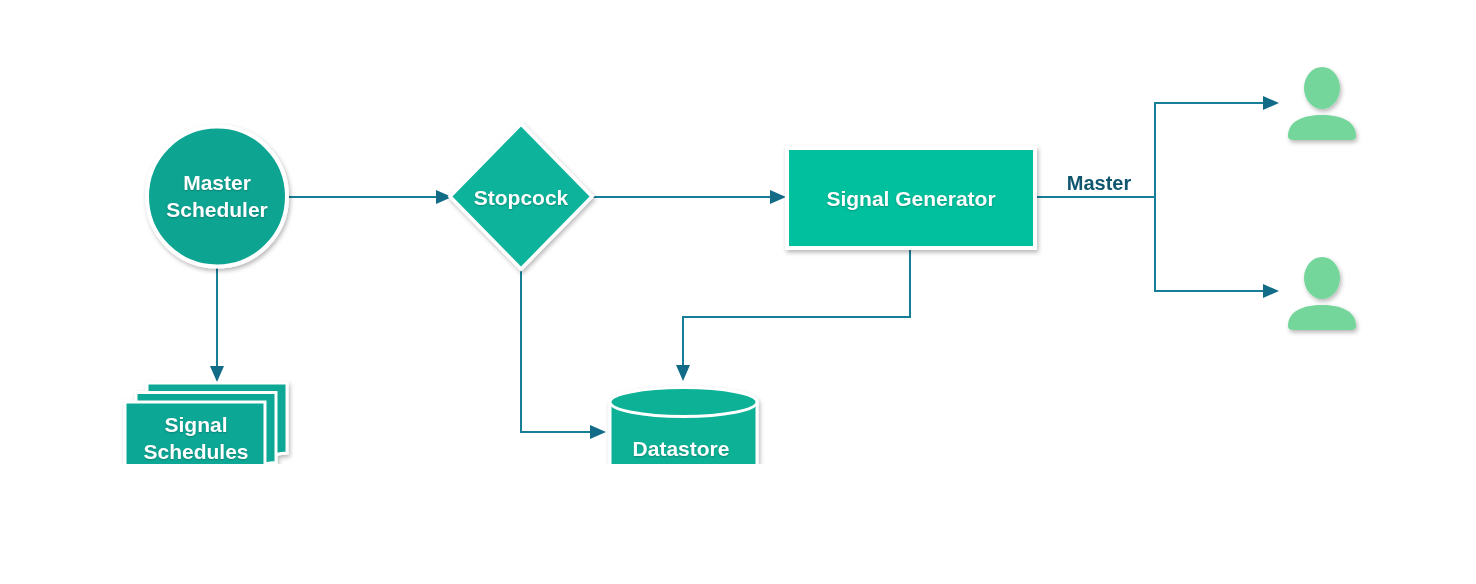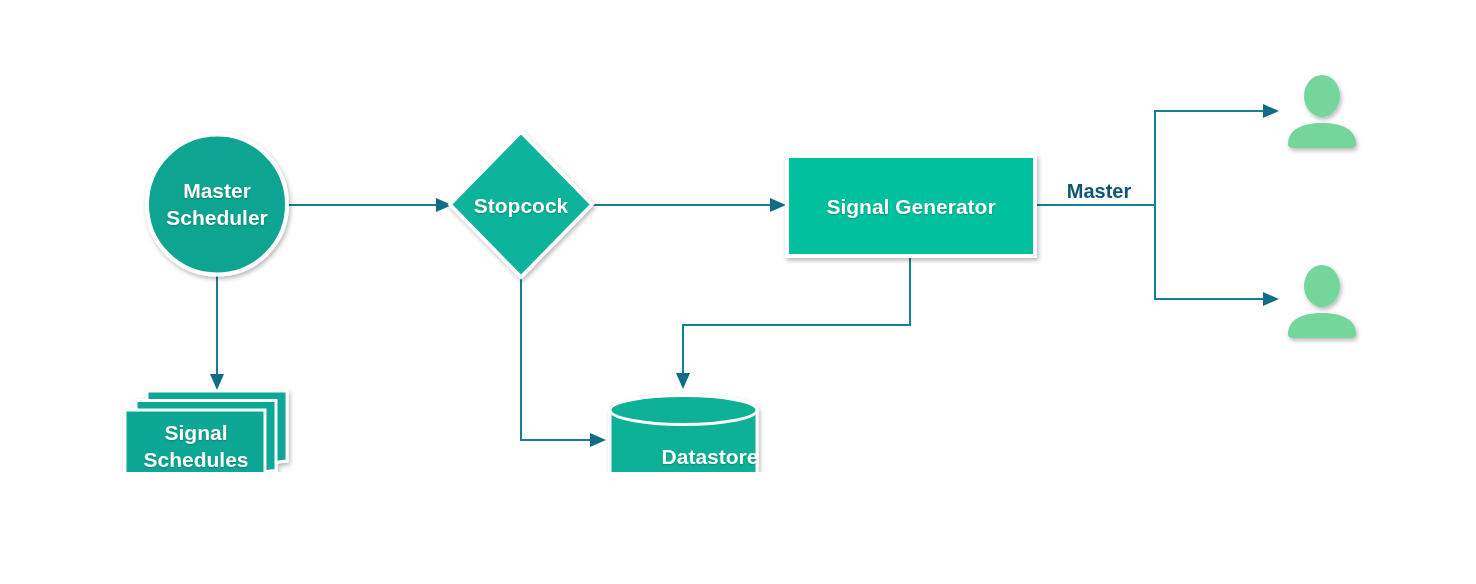--- a/index.html
+++ b/index.html
@@ -3,21 +3,20 @@
 <meta charset="utf-8">
 <style>
   html,body{margin:0;padding:0;background:#ffffff;}
   .canvas{
     position:relative;
     width:1476px;
     height:464px;
     background:#ffffff;
     font-family:"Liberation Sans", sans-serif;
     overflow:hidden;
-    margin-top:8px;
   }
   .canvas svg{position:absolute;left:0;top:0;}
   .node-label{
     position:absolute;
     transform:translate(-50%,-50%);
     color:#ffffff;
     font-weight:700;
     font-size:21px;
     line-height:27px;
     text-align:center;
@@ -95,16 +94,16 @@
   </svg>
 
   <div class="node-label wrap2" style="left:217px;top:196px;width:140px;">Master Scheduler</div>
 
   <div class="node-label nowrap" style="left:521px;top:197px;">Stopcock</div>
 
   <div class="node-label wrap2" style="left:196px;top:438px;width:150px;">Signal Schedules</div>
 
   <div class="node-label nowrap" style="left:911px;top:198px;">Signal Generator</div>
 
-  <div class="node-label nowrap" style="left:710px;top:448px;">Datastore</div>
+  <div class="node-label nowrap" style="left:681px;top:448px;">Datastore</div>
 
   <div class="edge-label" style="left:1099px;top:183px;">Master</div>
 </div>
 
 </body></html>

